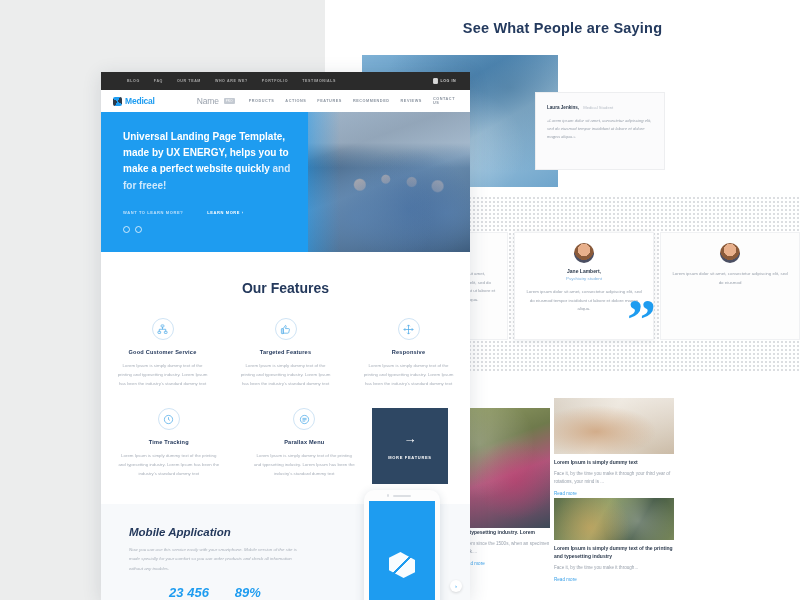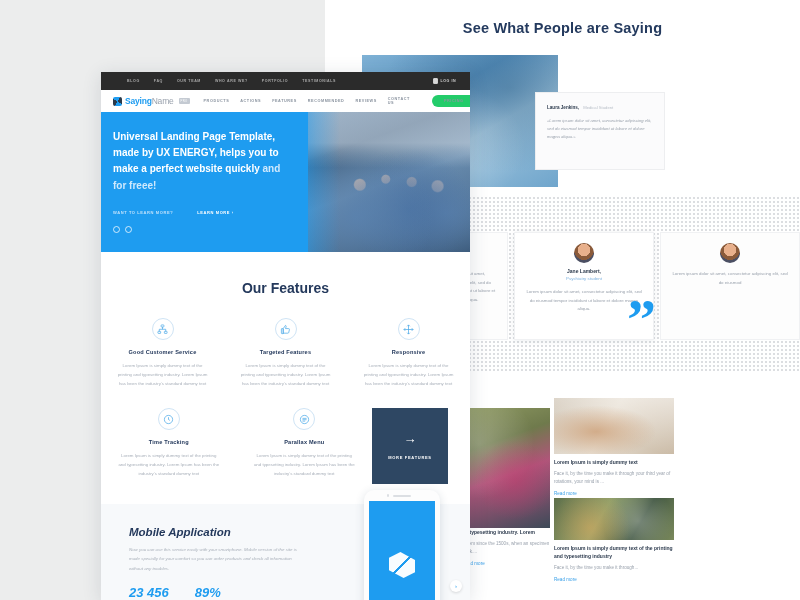--- a/index.html
+++ b/index.html
@@ -126,21 +126,21 @@
 
   
   .navbar { height: 22px; background: #fff; display: flex; align-items: center; padding: 0 12px; }
   .logo-wrap { display: flex; align-items: center; gap: 3px; }
   .logo-mark {
     width: 9px; height: 9px;
     background: conic-gradient(from 210deg,#2b3a4a 0 25%, #1e9cf0 25% 50%, #2b3a4a 50% 75%, #1e9cf0 75%);
     border-radius: 2px;
   }
   .logo-txt { font-size: 8.5px; font-weight: bold; color: #1e9cf0; letter-spacing: -.2px; }
-  .logo-txt i { font-style: normal; color: #9aa2ad; font-weight: normal; }
+  .logo-txt i { font-style: normal; color: #9aa2ad; font-weight: normal; padding-left: 42px; }
   .pro-badge {
     font-size: 2.8px; color: #fff; background: #c4cad2; padding: 1px 2px;
     border-radius: 1px; margin-left: 2px; letter-spacing: .3px;
   }
   .nav-links { display: flex; gap: 11px; margin-left: 14px; align-items: center; }
   .nav-links span { font-size: 3.8px; color: #8b94a0; letter-spacing: .55px; font-weight: bold; }
   .pricing-btn {
     margin-left: 11px; background: #23cc6a; color: #fff; font-size: 3.8px;
     font-weight: bold; letter-spacing: .6px; padding: 4px 12px; border-radius: 9px;
   }
@@ -160,21 +160,21 @@
       radial-gradient(circle at 32% 52%, rgba(235,200,175,.9) 0 4%, transparent 5%),
       radial-gradient(circle at 48% 48%, rgba(240,205,180,.9) 0 3.5%, transparent 4.5%),
       radial-gradient(circle at 64% 50%, rgba(235,200,175,.9) 0 3.5%, transparent 4.5%),
       radial-gradient(circle at 80% 53%, rgba(240,205,180,.9) 0 3.5%, transparent 4.5%),
       linear-gradient(180deg, rgba(215,225,235,.55) 0 22%, transparent 40%);
   }
   .hero-fade {
     position: absolute; right: 130px; top: 0; width: 60px; height: 140px;
     background: linear-gradient(90deg,#1e9cf0 0%, rgba(30,156,240,.35) 60%, rgba(30,156,240,0) 100%);
   }
-  .hero-inner { position: relative; padding: 17px 0 0 12px; width: 190px; }
+  .hero-inner { position: relative; padding: 17px 0 0 22px; width: 190px; }
   .hero-h {
     font-size: 10px; line-height: 1.62; font-weight: bold; color: #ffffff;
   }
   .hero-h em { font-style: normal; color: #cfe9fd; font-weight: bold; }
   .hero-cta { display: flex; align-items: center; gap: 24px; margin-top: 16px; }
   .hero-cta .want { font-size: 4px; color: #bfe1fb; letter-spacing: .6px; font-weight: bold; }
   .hero-cta .lm { font-size: 4px; color: #ffffff; letter-spacing: .6px; font-weight: bold; }
   .hero-dots { display: flex; gap: 5px; margin-top: 11px; }
   .hero-dots i {
     width: 7px; height: 7px; border-radius: 50%; border: .8px solid rgba(255,255,255,.75);
@@ -202,21 +202,21 @@
   .more-card .arr { font-size: 13px; line-height: 1; }
   .more-card .lbl { font-size: 4px; letter-spacing: .7px; font-weight: bold; }
 
   
   .mobile {
     margin-top: 20px; background: #f7f9fb; padding: 22px 0 0; position: relative; height: 110px;
   }
   .mob-inner { width: 200px; padding-left: 28px; font-style: italic; }
   .mob-h { font-size: 11.5px; font-weight: bold; color: #24395c; }
   .mob-p { font-size: 4.4px; color: #a9b0ba; line-height: 2.1; margin-top: 7px; }
-  .mob-stats { display: flex; gap: 26px; margin-top: 12px; }
+  .mob-stats { display: flex; gap: 26px; margin-top: 12px; justify-content: center; }
   .mob-stats b { font-size: 13px; color: #1e9cf0; font-weight: bold; }
   .phone {
     position: absolute; right: 30px; top: -14px; width: 76px; height: 124px;
     background: #fdfdfd; border-radius: 10px; box-shadow: 0 2px 10px rgba(40,60,90,.16);
     padding: 11px 5px;
   }
   .phone-speaker {
     position: absolute; top: 5px; left: 50%; transform: translateX(-50%);
     width: 18px; height: 1.6px; background: #dcdfe3; border-radius: 2px;
   }
@@ -326,21 +326,21 @@
       <div class="topbar-right">
         <i class="lock-ic"></i>
         <span>LOG IN</span>
       </div>
     </div>
 
     <div class="navbar">
       <div class="logo-wrap">
         <span class="logo-mark"></span>
         <span class="logo-txt">
-          <span>Saying</span><i>Name</i>
+          <span>Medical</span><i>Name</i>
         </span>
         <span class="pro-badge">PRO</span>
       </div>
       <div class="nav-links">
         <span>PRODUCTS</span>
         <span>ACTIONS</span>
         <span>FEATURES</span>
         <span>RECOMMENDED</span>
         <span>REVIEWS</span>
         <span>CONTACT US</span>

